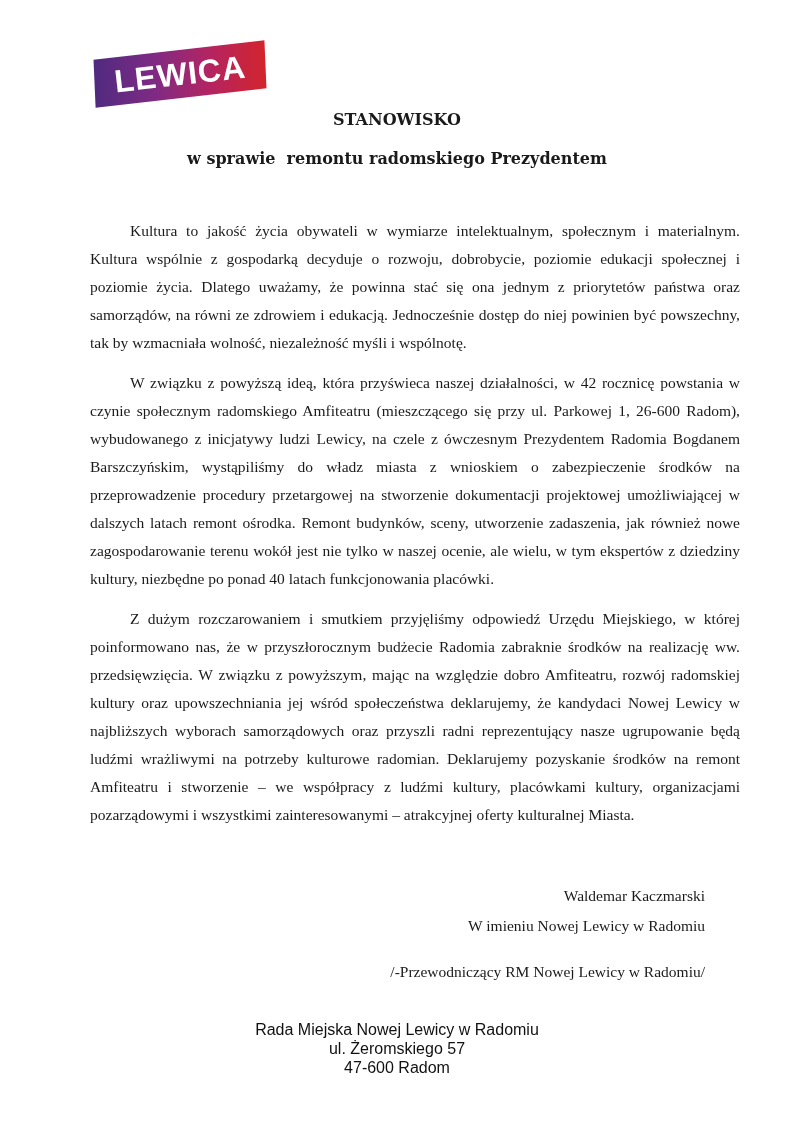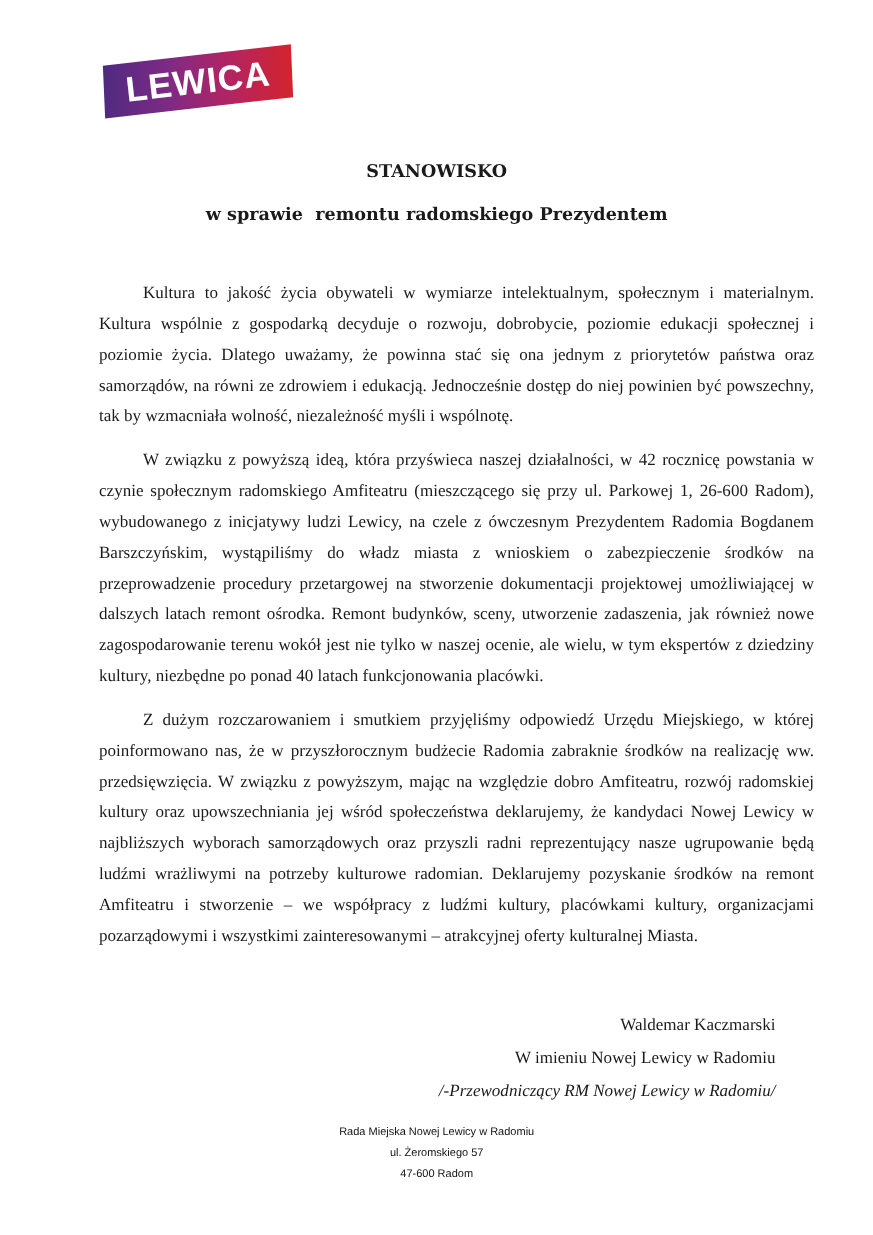--- a/index.html
+++ b/index.html
@@ -41,21 +41,20 @@
     white-space: nowrap;
     user-select: none;
   }
   
   .headings {
     padding-top: 110px;
     text-align: center;
     font-family: "DejaVu Serif", serif;
     font-weight: bold;
     color: #1a1a1a;
-    margin-top: 36px;
   }
   .headings .hline {
     font-size: 16px;
     line-height: 20px;
     margin: 0 0 19px 0;
     white-space: pre-wrap;
   }
   
   .body-text {
     margin: 48px 54px 0 90px;
@@ -72,31 +71,31 @@
   
   .signature {
     margin: 52px 89px 0 90px;
     text-align: right;
     font-family: "Liberation Serif", serif;
     font-size: 15.5px;
     line-height: 30px;
     color: #1a1a1a;
   }
   .signature .role {
-    font-style: italic;
+    margin-top: 16px;
   }
   
   .footer {
     position: absolute;
     left: 0;
     right: 0;
     top: 1020px;
     text-align: center;
     font-family: "Liberation Sans", sans-serif;
-    font-size: 10px;
+    font-size: 16px;
     line-height: 19px;
     color: #111111;
   }
 </style>
 </head>
 <body>
 
 <div class="page">
 
   <div class="logo">

